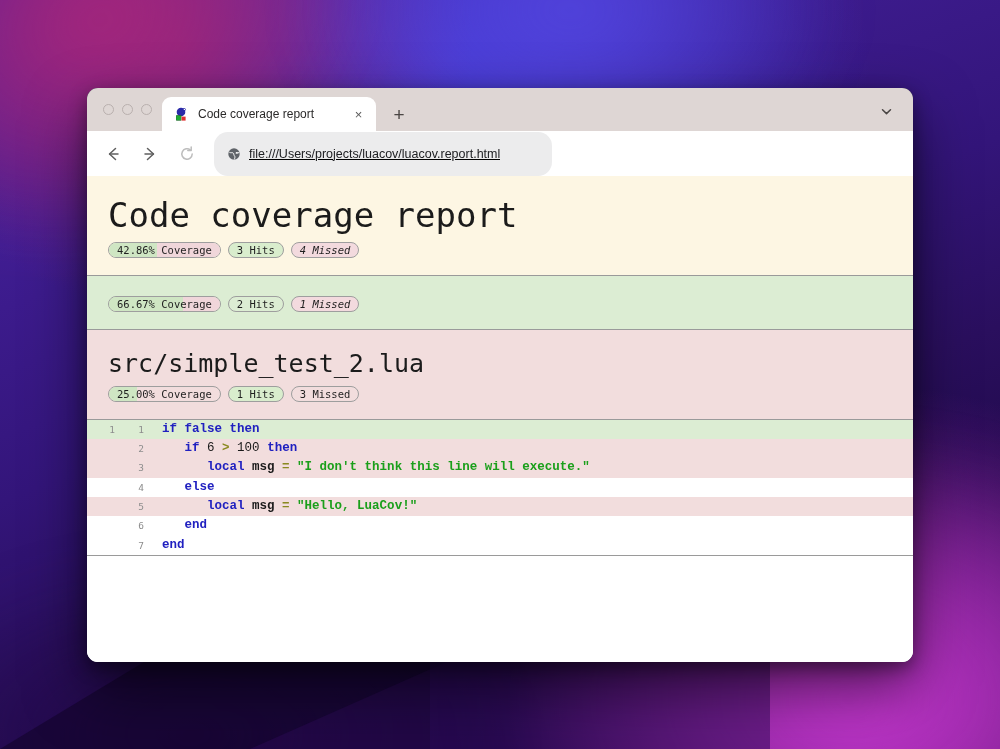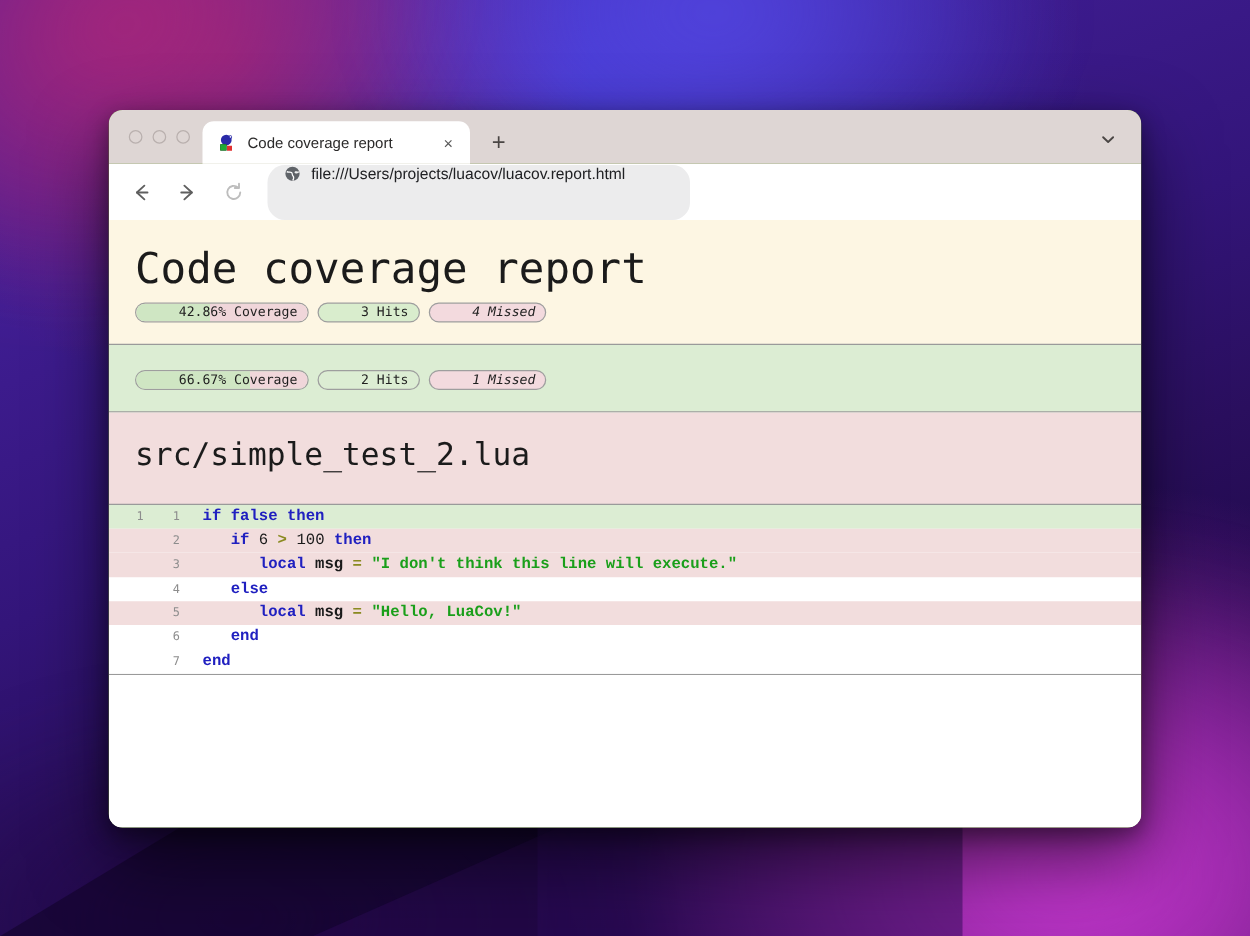--- a/index.html
+++ b/index.html
@@ -77,21 +77,21 @@
     position: absolute;
     left: 87px;
     top: 88px;
     width: 826px;
     height: 574px;
     border-radius: 11px;
     overflow: hidden;
     box-shadow: 0 26px 60px rgba(0,0,0,0.55), 0 6px 18px rgba(0,0,0,0.4);
     display: flex;
     flex-direction: column;
-    background: #4d7c0f;
+    background: #0f172a;
   }
 
   
   .tab-strip {
     height: 43px;
     background: #ded6d4;
     display: flex;
     align-items: flex-end;
     padding-left: 12px;
     position: relative;
@@ -187,23 +187,25 @@
     flex: none;
   }
   .nav-btn.disabled { color: #bdbdbd; }
   .omnibox {
     flex: 1;
     max-width: 338px;
     height: 44px;
     background: #ececed;
     border-radius: 14px;
     display: flex;
+    align-items: center;
     gap: 8px;
     padding: 0 13px;
     margin-left: 2px;
+    text-decoration: underline;
   }
   .omni-url {
     font-size: 12.5px;
     color: #202124;
     white-space: nowrap;
     overflow: hidden;
     font-family: "Liberation Sans", sans-serif;
   }
 
   
@@ -263,21 +265,20 @@
     background: #cfe6c3;
   }
   .badge .badge-rest {
     position: absolute;
     top: 0; bottom: 0; right: 0;
     background: #f0d6da;
   }
   .badge .badge-text {
     position: relative;
     z-index: 2;
-    margin-left: 26px;
   }
   .badge.hits  { background: #d9edcd; }
   .badge.miss  { background: #f3dade; font-style: italic; }
   .badge.plain { background: transparent; }
 
   
   .code {
     font-family: "DejaVu Sans Mono", "Liberation Mono", monospace;
     font-size: 12.5px;
     line-height: 19.3px;
@@ -439,20 +440,32 @@
           <span class="badge-text">2 Hits</span>
         </span>
         <span class="badge miss">
           <span class="badge-text">1 Missed</span>
         </span>
       </div>
     </div>
 
     <div class="section pink">
       <h2>src/simple_test_2.lua</h2>
+      <div class="badges">
+        <span class="badge plain">
+          <span class="badge-fill" style="width:25%"></span>
+          <span class="badge-text">25.00% Coverage</span>
+        </span>
+        <span class="badge hits">
+          <span class="badge-text">1 Hits</span>
+        </span>
+        <span class="badge plain">
+          <span class="badge-text">3 Missed</span>
+        </span>
+      </div>
     </div>
 
     <div class="code">
       <div class="code-line hit">
         <span class="gut-hits">1</span>
         <span class="gut-num">1</span>
         <span class="code-text"><span class="k">if</span> <span class="k">false</span> <span class="k">then</span></span>
       </div>
       <div class="code-line missed">
         <span class="gut-hits"></span>

